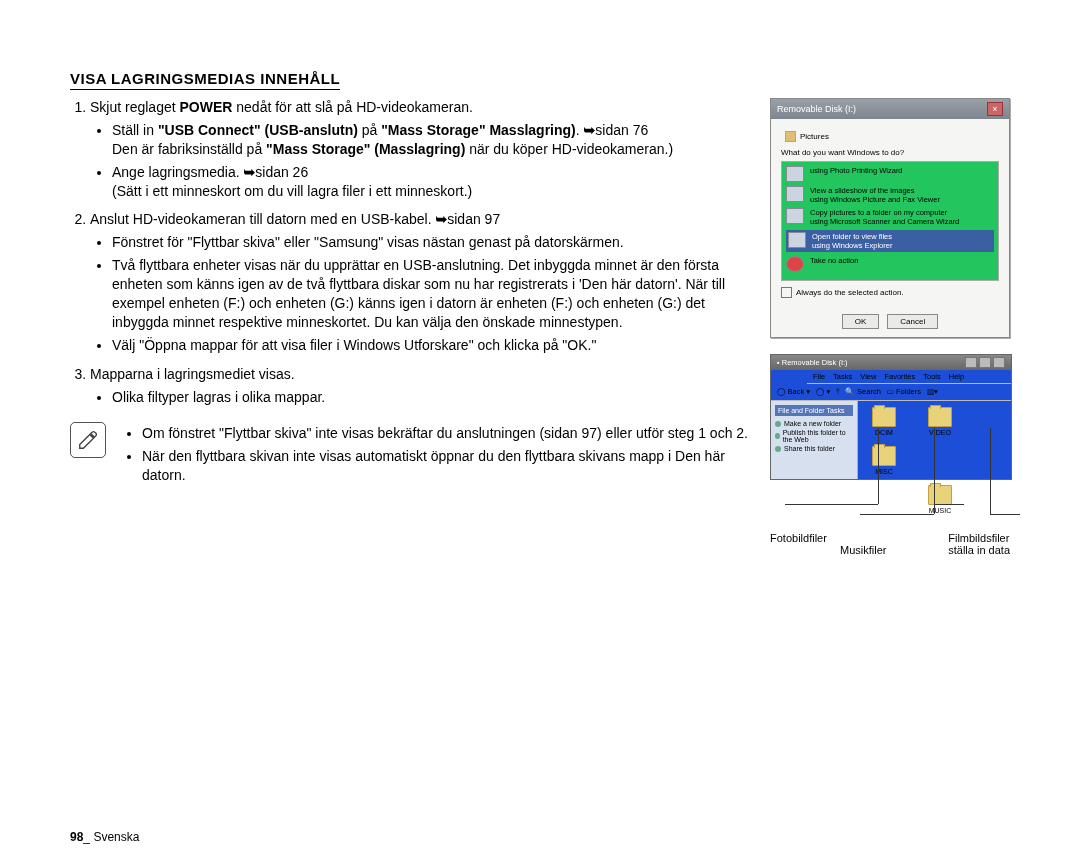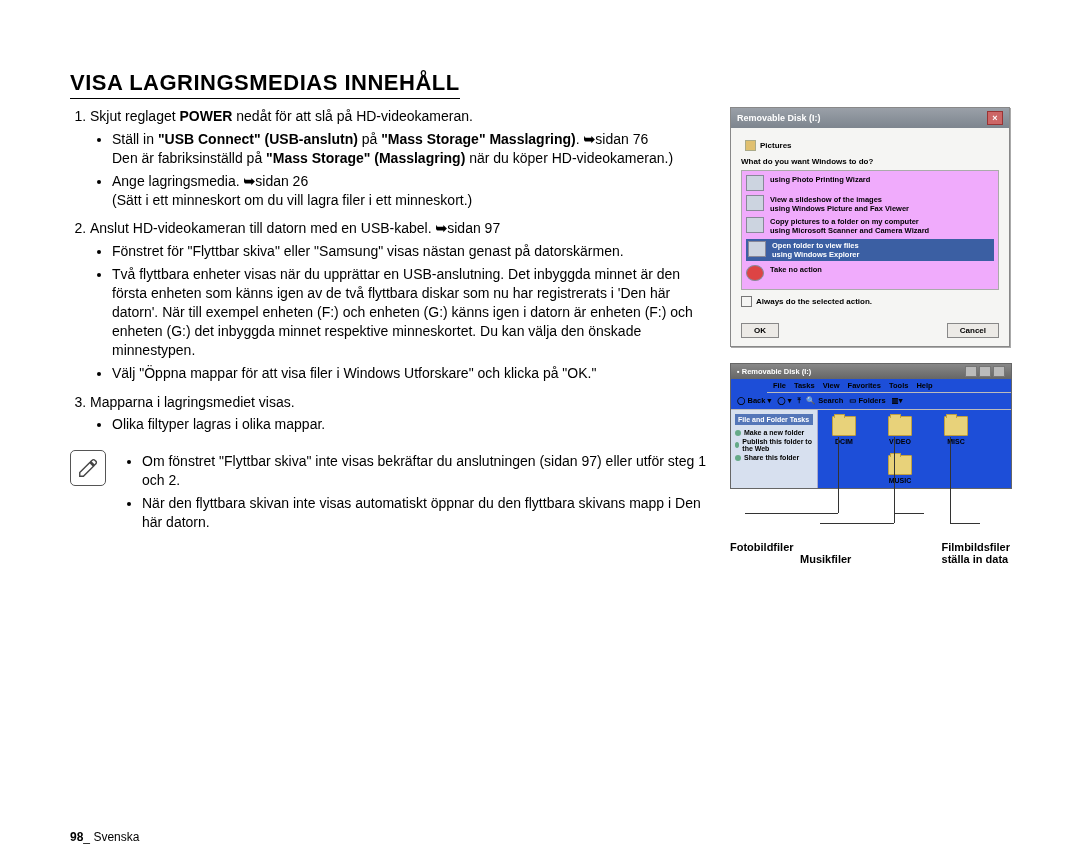--- a/index.html
+++ b/index.html
@@ -18,42 +18,41 @@
   }
   .main-title {
     font-size: 44px;
     font-weight: 300;
     letter-spacing: 0.5px;
     margin: 0 0 4px 0;
     border-bottom: 1px solid #333;
     padding-bottom: 6px;
   }
   .section-title {
-    font-size: 22px;
+    font-size: 15px;
     font-weight: bold;
     letter-spacing: 0.5px;
     text-transform: uppercase;
     border-bottom: 1.5px solid #000;
     display: inline-block;
     padding-bottom: 2px;
     margin: 10px 0 8px 0;
   }
   .content-row {
     display: flex;
     gap: 20px;
   }
   .left-col {
     flex: 1;
     font-size: 14px;
     line-height: 1.35;
   }
   .right-col {
-    width: 280px;
+    width: 240px;
     flex-shrink: 0;
-    font-weight: bold;
   }
   ol {
     padding-left: 20px;
     margin: 0;
   }
   ol > li {
     margin-bottom: 10px;
   }
   ul {
     list-style-type: disc;
@@ -112,29 +111,29 @@
   .dlg-close {
     width: 14px; height: 12px; background:#c66; border:1px solid #933;
     display:flex;align-items:center;justify-content:center;color:#fff;font-size:9px;
   }
   .dlg-body { padding: 8px 10px; }
   .dlg-body .hint { color:#333; margin-bottom:6px; }
   .dlg-body .sub { display:flex;align-items:center;gap:4px;margin:4px 0 6px 4px; }
   .dlg-body .sub .pic-icon{width:9px;height:9px;background:#e0c070;border:1px solid #aa8;}
   .dlg-body .q { font-size:8px; margin-bottom:4px;}
   .option-list {
-    border:1px solid #aaa; background:#f0abfc; padding:4px; height:110px;
+    border:1px solid #aaa; background:#22c55e; padding:4px; height:110px;
     display:flex;flex-direction:column;gap:4px;
   }
   .opt { display:flex;gap:6px;align-items:flex-start;font-size:7.5px; }
   .opt .oicon{width:16px;height:14px;background:#ccd4e0;border:1px solid #889;flex-shrink:0;}
   .opt.sel { background:#3b5fa3; color:#fff; padding:2px; }
   .dlg-body .chk{display:flex;gap:4px;align-items:center;margin-top:6px;}
   .dlg-body .chk .box{width:9px;height:9px;border:1px solid #777;}
-  .dlg-btns{display:flex;justify-content:space-between;gap:8px;padding:8px 10px;}
+  .dlg-btns{display:flex;justify-content:center;gap:8px;padding:8px 10px;}
   .dlg-btn{border:1px solid #888;background:#eceae6;padding:2px 12px;font-size:8px;}
   
   .explorer { border:1px solid #666; background:#1d4ed8; font-size:7.5px; width:100%; }
   .ex-title{background:linear-gradient(#888,#666);color:#fff;padding:2px 6px;display:flex;justify-content:space-between;align-items:center;}
   .ex-title .wbtns{display:flex;gap:2px;}
   .ex-title .wbtn{width:10px;height:9px;background:#bbb;border:1px solid #777;}
   .ex-menu{padding:2px 6px;border-bottom:1px solid #bbb;display:flex;gap:8px;margin-left:36px;}
   .ex-tool{padding:3px 6px;border-bottom:1px solid #bbb;display:flex;gap:6px;align-items:flex-start;}
   .ex-body{display:flex;height:78px;}
   .ex-side{width:78px;background:#d7e0ef;border-right:1px solid #aac;padding:4px;}

